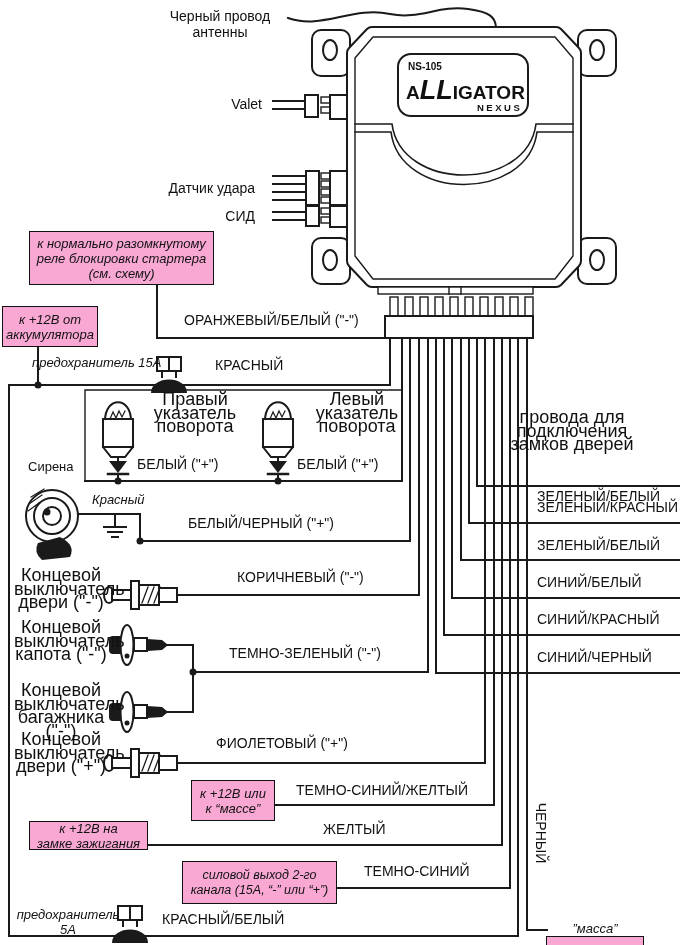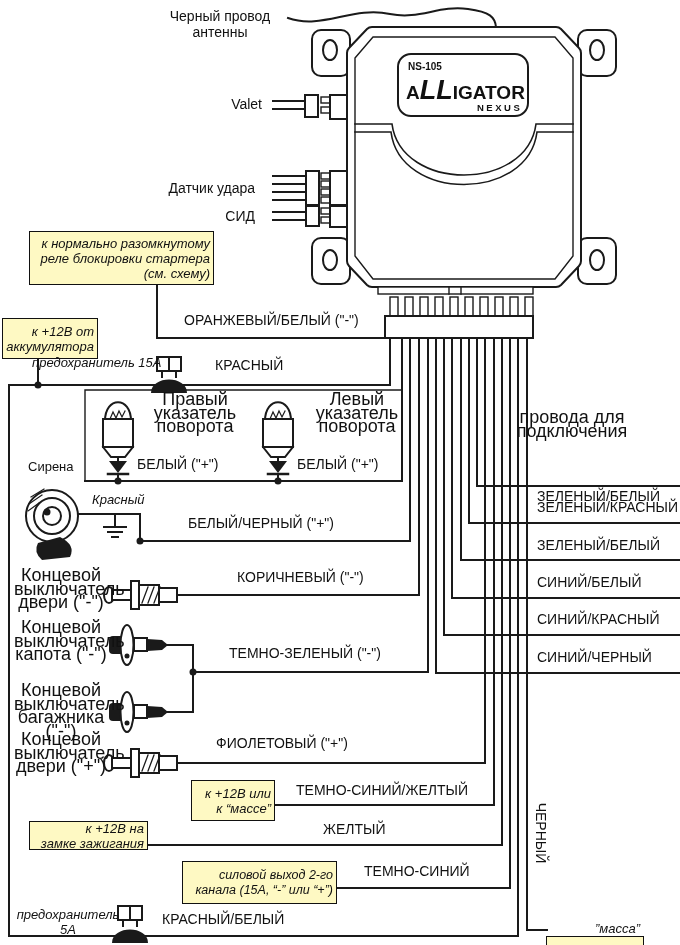--- a/index.html
+++ b/index.html
@@ -4,22 +4,22 @@
 <style>
   html,body{margin:0;padding:0;background:#fff;}
   #stage{position:relative;width:680px;height:945px;background:#fff;overflow:hidden;
          font-family:"Liberation Sans",sans-serif;color:#111;}
   #wiring{position:absolute;left:0;top:0;}
   .lbl{position:absolute;font-size:14px;line-height:16px;white-space:nowrap;color:#111;}
   .sm{font-size:18px;line-height:13.5px;}
   .it{font-style:italic;font-size:13px;}
   .ctr{text-align:center;white-space:normal;}
   .rgt{text-align:right;}
-  .cbox{position:absolute;box-sizing:border-box;border:1.7px solid #111;background:#fef9c3;
-        font-style:italic;font-size:13px;line-height:15px;text-align:right;
+  .cbox{position:absolute;box-sizing:border-box;border:1.7px solid #111;background:#f9a8d4;
+        font-style:italic;font-size:13px;line-height:15px;text-align:center;
         display:flex;flex-direction:column;justify-content:center;padding:2px 3px;}
   .cbox span{display:block;}
   .vert{transform:rotate(90deg);transform-origin:center center;}
   .lblk span{display:block;}
 </style>
 </head>
 <body>
 
 <div id="stage">
 
@@ -202,21 +202,21 @@
 <div class="lbl rgt" style="left:178px;top:208px;width:77px;">СИД</div>
 
 <div class="cbox" style="left:29px;top:231px;width:185px;height:54px;">
   <span>к нормально разомкнутому</span>
   <span>реле блокировки стартера</span>
   <span>(см. схему)</span>
 </div>
 
 <div class="lbl" style="left:184px;top:312px;">ОРАНЖЕВЫЙ/БЕЛЫЙ ("-")</div>
 
-<div class="cbox" style="left:2px;top:306px;width:96px;height:41px;margin-top:12px;">
+<div class="cbox" style="left:2px;top:306px;width:96px;height:41px;">
   <span>к +12В от</span>
   <span>аккумулятора</span>
 </div>
 
 <div class="lbl it rgt" style="left:32px;top:355px;width:120px;">предохранитель 15А</div>
 <div class="lbl" style="left:215px;top:357px;">КРАСНЫЙ</div>
 
 <div class="lbl sm ctr lblk" style="left:136px;top:393px;width:118px;">
   <span>Правый указатель</span>
   <span>поворота</span>
@@ -280,20 +280,21 @@
 <div class="lbl" style="left:364px;top:863px;">ТЕМНО-СИНИЙ</div>
 
 <div class="lbl it ctr lblk" style="left:16px;top:908px;width:104px;line-height:14.5px;">
   <span>предохранитель</span>
   <span>5А</span>
 </div>
 <div class="lbl" style="left:162px;top:911px;text-align:right;">КРАСНЫЙ/БЕЛЫЙ</div>
 
 <div class="lbl sm ctr lblk" style="left:468px;top:411px;width:208px;">
   <span>провода для подключения</span>
+  <span>замков дверей</span>
 </div>
 
 <div class="lbl" style="left:537px;top:488px;">ЗЕЛЕНЫЙ/БЕЛЫЙ</div>
 <div class="lbl" style="left:537px;top:499px;">ЗЕЛЕНЫЙ/КРАСНЫЙ</div>
 <div class="lbl" style="left:537px;top:537px;">ЗЕЛЕНЫЙ/БЕЛЫЙ</div>
 <div class="lbl" style="left:537px;top:574px;">СИНИЙ/БЕЛЫЙ</div>
 <div class="lbl" style="left:537px;top:611px;">СИНИЙ/КРАСНЫЙ</div>
 <div class="lbl" style="left:537px;top:649px;">СИНИЙ/ЧЕРНЫЙ</div>
 
 <div class="lbl ctr vert" style="left:490px;top:824px;width:100px;height:18px;">ЧЕРНЫЙ</div>

